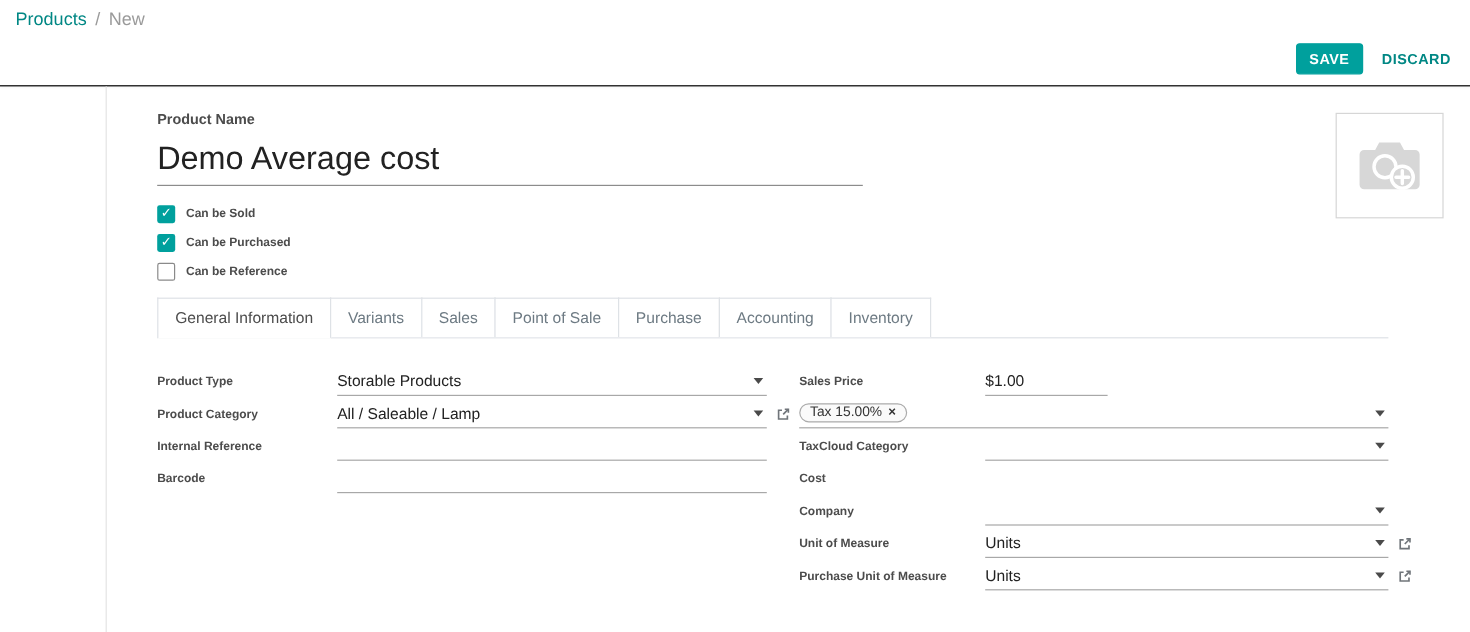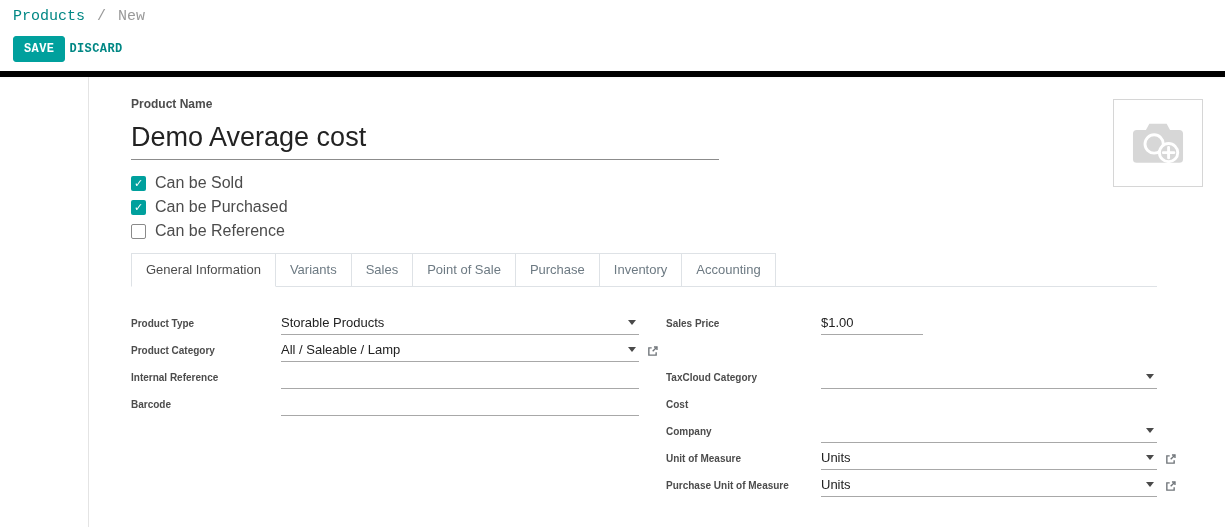--- a/index.html
+++ b/index.html
@@ -1,26 +1,26 @@
 <!DOCTYPE html>
 <html style="--accent: #00a09d; --link: #008784; --label: #4c4c4c; --border: #dee2e6;"><head>
 <meta charset="utf-8">
 <style>
   * { box-sizing: border-box; margin: 0; padding: 0; }
   html,body { width:1225px; height:527px; overflow:hidden; background:#fff;
     font-family:"Liberation Sans", sans-serif; color:#212529; }
 
   
-  .header { padding:7px 16px 10px 13px; border-bottom:6px solid #000000;
-            box-shadow:0 1px 2px rgba(0,0,0,.04);font-family:Liberation Mono, monospace; }
+  .header { padding:7px 16px 10px 13px; border-bottom:1px solid #000000;
+            box-shadow:0 1px 2px rgba(0,0,0,.04); }
   .breadcrumb { font-size:15px; margin-bottom:11px; line-height:19px; }
   .bc-link { color:var(--link,#008784); cursor:pointer; }
   .bc-sep { color:#9a9a9a; margin:0 3px; }
   .bc-current { color:#9a9a9a; }
-  .btnrow { display:flex; align-items:center; gap:4px; height:24px; }
+  .btnrow { display:flex; align-items:center; gap:16px; height:24px;justify-content:flex-end; }
   .save { background:var(--accent,#00a09d); color:#fff; border:1px solid var(--accent,#00a09d);
           font-family:inherit; font-size:12px; font-weight:700; letter-spacing:.4px;
           padding:5px 10px; border-radius:3px; cursor:pointer; }
   .discard { background:none; border:none; color:var(--link,#008784); font-family:inherit;
              font-size:12px; font-weight:700; letter-spacing:.4px; cursor:pointer; }
 
   
   .main { position:relative; height:456px; }
   .gutter-line { position:absolute; left:88px; top:0; bottom:0; width:1px; background:#e4e4e4; }
   .sheet { margin-left:89px; padding:20px 68px 0 42px; position:relative; }
@@ -36,21 +36,21 @@
                  border:none; border-bottom:1px solid #8c8c8c; border-radius:0;
                  width:588px; padding:3px 0 6px; outline:none; background:transparent; }
 
   
   .cb-group { margin-top:15px; }
   .cb-row { display:flex; align-items:center; gap:9px; height:16px; margin-bottom:8px; }
   .cb { width:15px; height:15px; border-radius:2px; display:inline-flex; align-items:center;
         justify-content:center; font-size:11px; line-height:1; color:#fff; cursor:pointer; }
   .cb.checked { background:var(--accent,#00a09d); }
   .cb.unchecked { background:#fff; border:1px solid #8a8a8a; }
-  .cb-label { font-size:16px; font-weight:400; color:var(--label,#4c4c4c); }
+  .cb-label { font-size:10px; font-weight:700; color:var(--label,#4c4c4c); }
 
   
   .tabs { display:flex; margin-top:14px; border-bottom:1px solid var(--border,#dee2e6); }
   .tab { font-size:13px; color:#6d7a83; padding:8px 14px 9px; border:1px solid var(--border,#dee2e6);
          border-bottom:none; background:#fff; cursor:pointer; white-space:nowrap; }
   .tab.active { color:#4c4c4c; margin-bottom:-1px; border-bottom:1px solid #fff; }
   .tab + .tab { margin-left:-1px; }
 
   
   .fields { display:flex; margin-top:26px; }
@@ -120,22 +120,22 @@
           <span class="cb-label">Can be Reference</span>
         </div>
       </div>
 
     <div class="tabs">
         <div class="tab active">General Information</div>
         <div class="tab">Variants</div>
         <div class="tab">Sales</div>
         <div class="tab">Point of Sale</div>
         <div class="tab">Purchase</div>
+        <div class="tab">Accounting</div>
         <div class="tab">Inventory</div>
-        <div class="tab">Accounting</div>
       </div>
 
     <div class="fields">
       <div class="col-left">
           <div class="frow">
             <label class="flabel">Product Type</label>
             <div class="fval">
               <span class="vtext">Storable Products</span>
               <span class="caret"></span>
             </div>
@@ -166,20 +166,28 @@
           </div>
         </div>
       <div class="col-right">
           <div class="frow">
             <label class="flabel">Sales Price</label>
             <div class="fval short">
               <span class="vtext">$1.00</span>
             </div>
           </div>
           <div class="frow">
+            <div class="fval">
+              <span class="tag">
+                <span>Tax 15.00%</span>
+                <span class="tag-x">×</span>
+              </span>
+              <span class="vtext"></span>
+              <span class="caret"></span>
+            </div>
           </div>
           <div class="frow">
             <label class="flabel">TaxCloud Category</label>
             <div class="fval">
               <span class="vtext"></span>
               <span class="caret"></span>
             </div>
           </div>
           <div class="frow">
             <label class="flabel">Cost</label>

